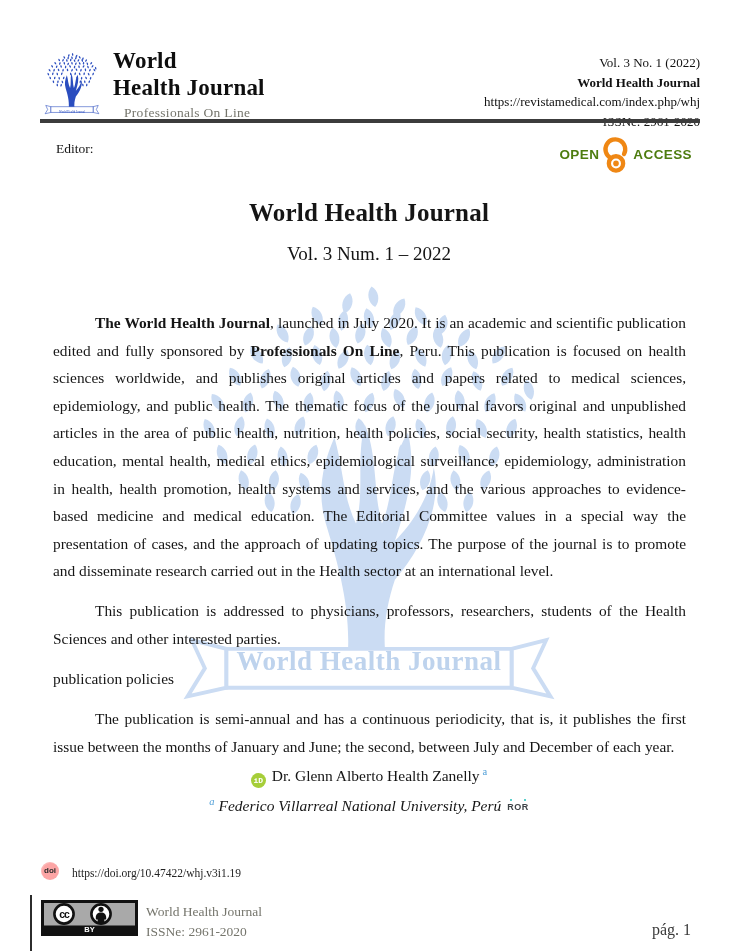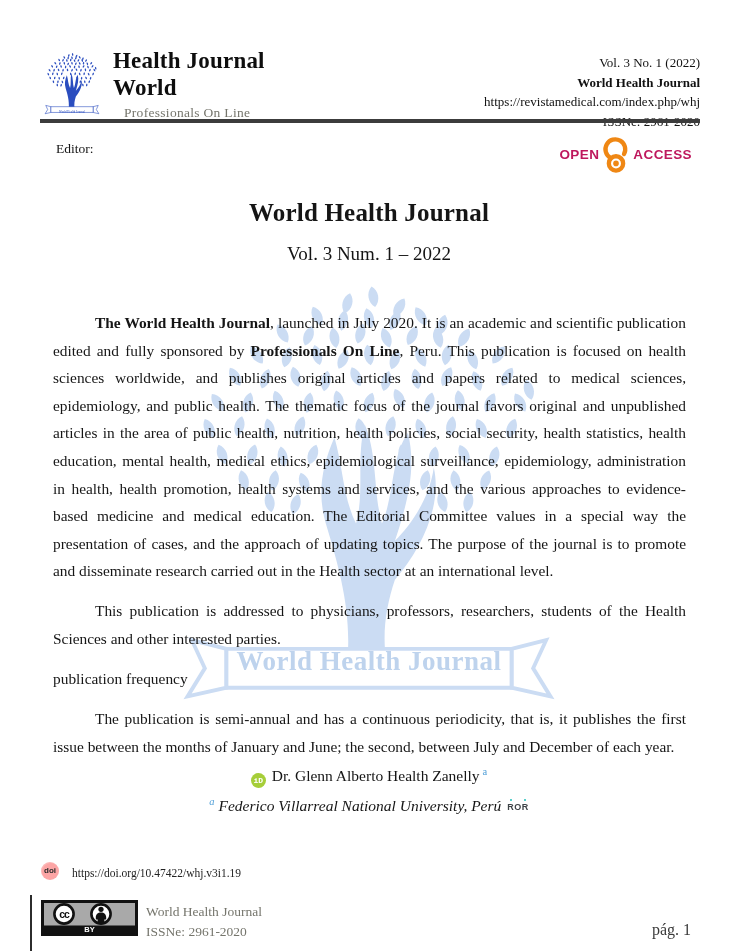--- a/index.html
+++ b/index.html
@@ -16,21 +16,21 @@
   .logo-title{font-size:23px;font-weight:bold;color:#0e0e0e;line-height:27px;letter-spacing:0.2px;}
   .logo-tagline{font-size:13.5px;color:#75756c;margin-top:4px;padding-left:11px;letter-spacing:0.3px;}
   .header-meta{margin-left:auto;text-align:right;font-size:13px;line-height:19.5px;color:#111;padding-top:9px;}
   .header-meta .bold{font-weight:bold;}
   .rule{position:absolute;top:119px;left:40px;width:660px;height:4px;background:#3c3c3c;}
 
   
   .editor{position:absolute;top:141px;left:56px;font-size:13.5px;}
   .open-access{position:absolute;top:134px;right:46px;display:flex;align-items:center;
         font-family:"Liberation Sans","DejaVu Sans",sans-serif;font-weight:bold;font-size:13.5px;
-        color:#be185d;letter-spacing:0.4px;}
+        color:#4d7c0f;letter-spacing:0.4px;}
   .open-access svg{width:32px;height:40px;margin:0 1px;}
 
   
   .article-title{position:absolute;top:199px;left:0;width:100%;text-align:center;
         font-size:25px;font-weight:bold;letter-spacing:0.2px;}
   .article-subtitle{position:absolute;top:243px;left:0;width:100%;text-align:center;font-size:19px;}
 
   
   .watermark{position:absolute;top:268px;left:50%;margin-left:-216px;width:432px;height:442px;
         color:#cbdcf3;z-index:0;}
@@ -173,22 +173,22 @@
 <div class="page">
 
   <div class="header">
     <div class="logo-wrap">
       <svg>
           <use href="#whj-tree"></use>
         </svg>
       <div class="logo-ribbon-label">World Health Journal</div>
     </div>
     <div class="logo-titles">
+      <div class="logo-title">World</div>
       <div class="logo-title">Health Journal</div>
-      <div class="logo-title">World</div>
       <div class="logo-tagline">Professionals On Line</div>
     </div>
     <div class="header-meta">
       <div>Vol. 3 No. 1 (2022)</div>
       <div class="bold">World Health Journal</div>
       <div>https://revistamedical.com/index.php/whj</div>
       <div>ISSNe: 2961-2020</div>
     </div>
   </div>
   <div class="rule"></div>
@@ -210,21 +210,21 @@
   <div class="watermark">
     <svg>
         <use href="#whj-tree"></use>
       </svg>
   </div>
   <div class="watermark-text">World Health Journal</div>
 
   <div class="body-text">
     <p><b>The World Health Journal</b><span>, launched in July 2020. It is an academic and scientific publication edited and fully sponsored by </span><b>Professionals On Line</b><span>, Peru. This publication is focused on health sciences worldwide, and publishes original articles and papers related to medical sciences, epidemiology, and public health. The thematic focus of the journal favors original and unpublished articles in the area of public health, nutrition, health policies, social security, health statistics, health education, mental health, medical ethics, epidemiological surveillance, epidemiology, administration in health, health promotion, health systems and services, and the various approaches to evidence-based medicine and medical education. The Editorial Committee values in a special way the presentation of cases, and the approach of updating topics. The purpose of the journal is to promote and disseminate research carried out in the Health sector at an international level.</span></p>
     <p>This publication is addressed to physicians, professors, researchers, students of the Health Sciences and other interested parties.</p>
-    <p class="freq">publication frequency</p>
+    <p class="freq">publication policies</p>
     <p>The publication is semi-annual and has a continuous periodicity, that is, it publishes the first issue between the months of January and June; the second, between July and December of each year.</p>
   </div>
 
   <div class="author-line">
     <span class="orcid-badge">iD</span><span>Dr. Glenn Alberto Health Zanelly</span><span class="sup-mark">a</span>
   </div>
   <div class="affil-line">
     <span class="sup-mark">a</span><span>Federico Villarreal National University, Perú</span><span class="ror-mark">ROR</span>
   </div>
 

